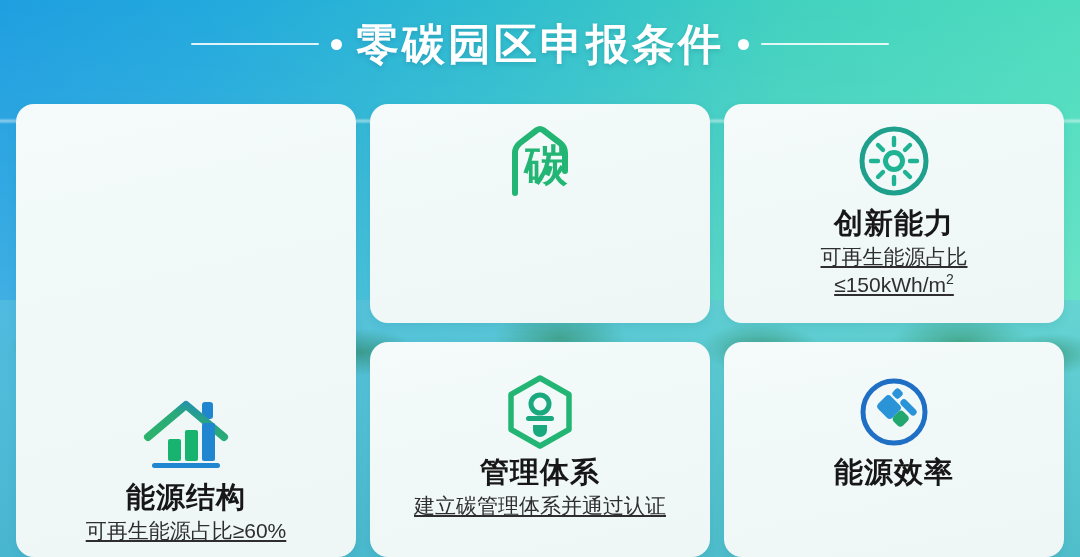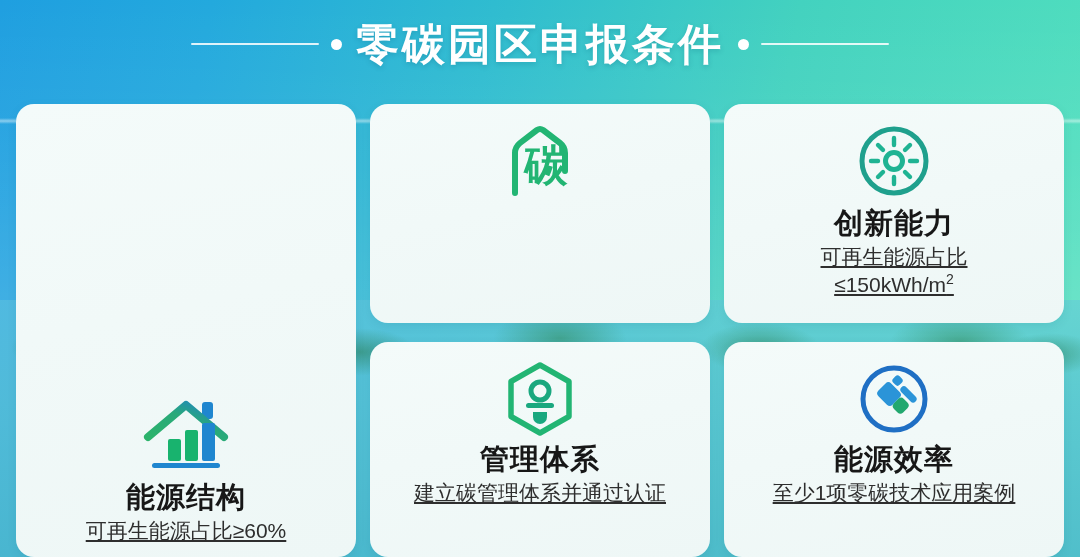--- a/index.html
+++ b/index.html
@@ -119,21 +119,21 @@
     padding: 18px 14px 12px;
     box-sizing: border-box;
     overflow: hidden;
   }
   .card.tall {
     grid-row: 1 / span 2;
     justify-content: flex-end;
   }
   .card.tall .card-inner { margin-top: 2px; }
   .card.row2 {
-    padding-top: 20px;
+    padding-top: 33px;
   }
   .card-inner {
     display: flex;
     flex-direction: column;
     align-items: center;
     width: 100%;
   }
 
   .icon-box {
     height: 78px;
@@ -275,18 +275,17 @@
             <circle cx="37" cy="37" r="31" fill="none" stroke="#1f6fc4" stroke-width="5"></circle>
             <g transform="rotate(-45 37 37)">
               <rect x="28" y="20" width="18" height="20" rx="4" fill="#2b94d8"></rect>
               <rect x="30" y="40" width="14" height="13" rx="4" fill="#22a86f"></rect>
               <rect x="48" y="22" width="9" height="9" rx="3" fill="#2b94d8"></rect>
               <rect x="47" y="34" width="7" height="20" rx="3.5" fill="#2b94d8"></rect>
             </g>
           </svg>
         </div>
         <div class="card-title">能源效率</div>
-        <div class="card-desc">至少1项零碳技术应用案例</div>
       </div>
     </div>
 
   </div>
 </div>
 
 </body></html>

